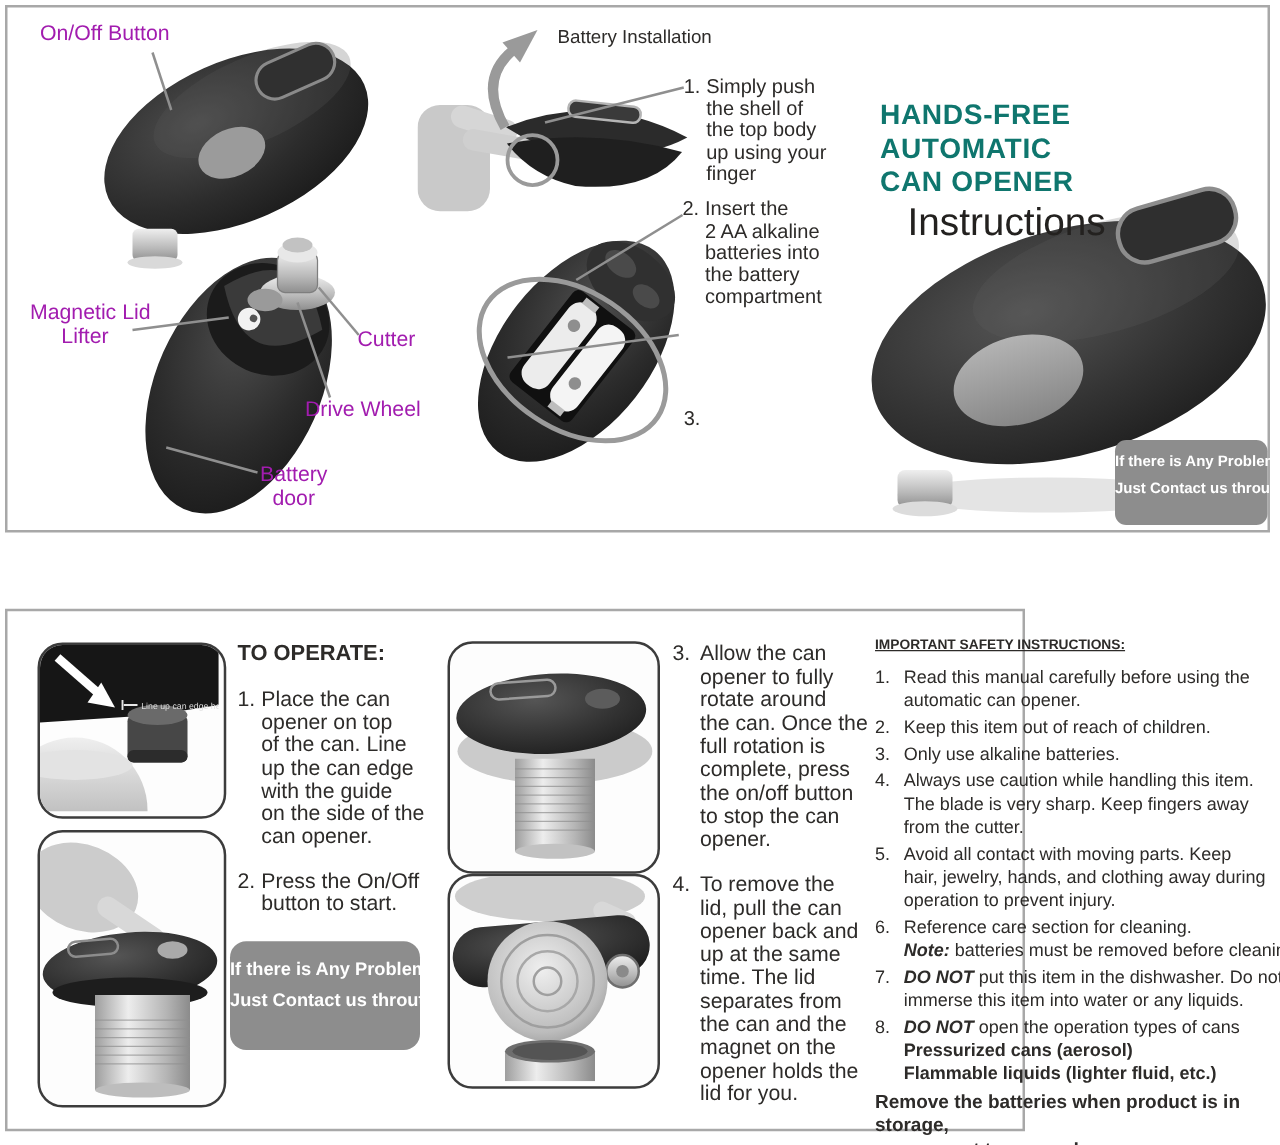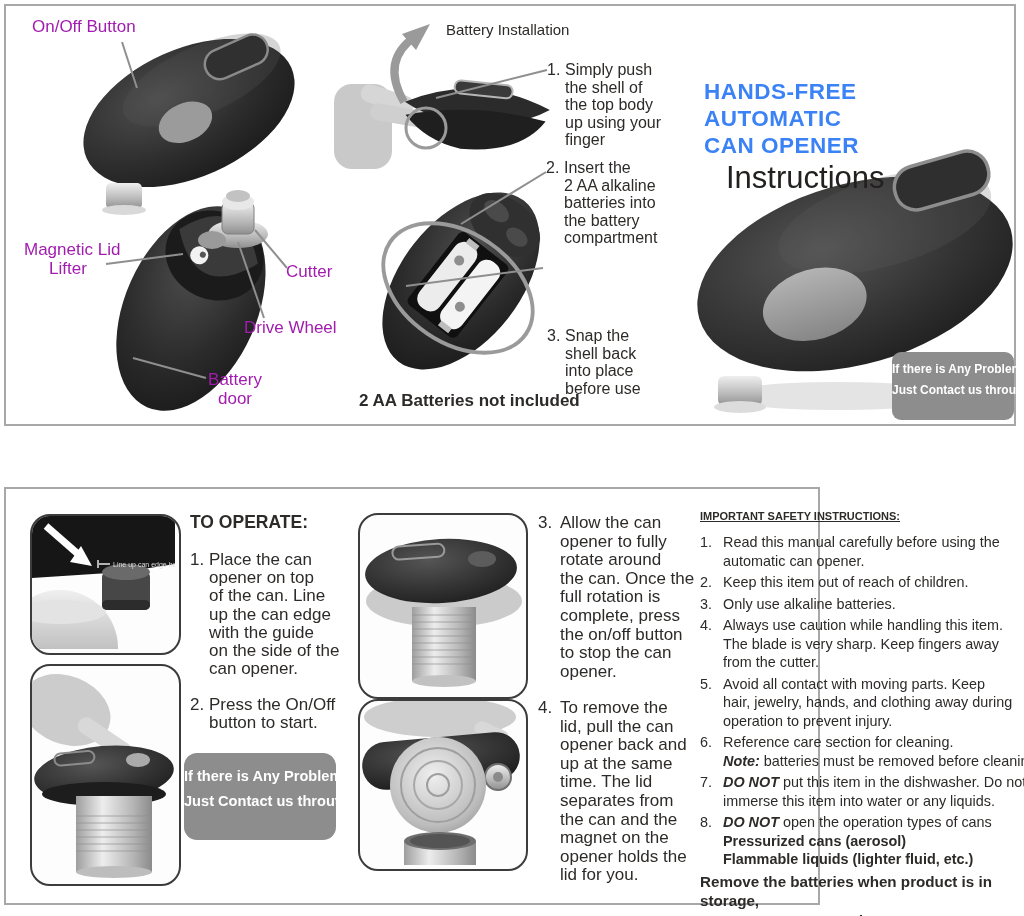--- a/index.html
+++ b/index.html
@@ -14,21 +14,21 @@
   .step{position:absolute;display:flex;font-size:16px;line-height:17.5px;color:#2d2b29;z-index:5;}
   .step .num{flex:none;width:18px;}
   .step .txt{white-space:pre;}
   .bstep{font-size:17px;line-height:18.6px;}
   .bstep .num{width:22px;}
   .ref{position:absolute;font-size:16px;line-height:17.5px;white-space:pre;z-index:5;}
   .bold-note{position:absolute;font-weight:bold;font-size:17px;z-index:5;}
   
   .sec-title{position:absolute;font-weight:normal;font-size:15px;z-index:5;}
   .brand{position:absolute;font-weight:bold;font-size:22.5px;line-height:27px;letter-spacing:.5px;
-         color:#3b82f6;white-space:pre;z-index:5;}
+         color:#0f766e;white-space:pre;z-index:5;}
   .brand-sub{position:absolute;font-size:31px;font-weight:400;color:#23211f;z-index:5;}
   
   .graybox{position:absolute;background:#8d8d8d;border-radius:9px;color:#ffffff;font-weight:bold;
            text-align:center;white-space:pre;z-index:6;}
   .graybox.small{font-size:12px;line-height:21px;padding-top:7px;}
   .graybox.big{font-size:14.6px;line-height:24.5px;padding-top:11px;border-radius:13px;}
   
   .op-title{position:absolute;font-weight:bold;font-size:17.5px;z-index:5;}
   .ostep{font-size:17px;line-height:18.2px;}
   .ostep .num{width:19px;}
@@ -190,27 +190,22 @@
         <span class="txt">Insert the
 2 AA alkaline
 batteries into
 the battery
 compartment</span>
       </div>
 
 
     <div class="step" style="left:541px;top:321px;">
         <span class="num">3.</span>
-        <span class="txt">Snap the
-shell back
-into place
-before use</span>
-      </div>
-
-    <div class="bold-note" style="left:353px;top:385px;">2 AA Batteries not included</div>
+      </div>
+
 
     <div class="brand" style="left:698px;top:72px;">HANDS-FREE
 AUTOMATIC
 CAN OPENER</div>
     <div class="brand-sub" style="left:720px;top:154px;">Instructions</div>
 
     <div class="graybox small" style="left:886px;top:346px;width:122px;height:61px;">If there is Any Problem,
 Just Contact us throuth:</div>
   </div>
 

